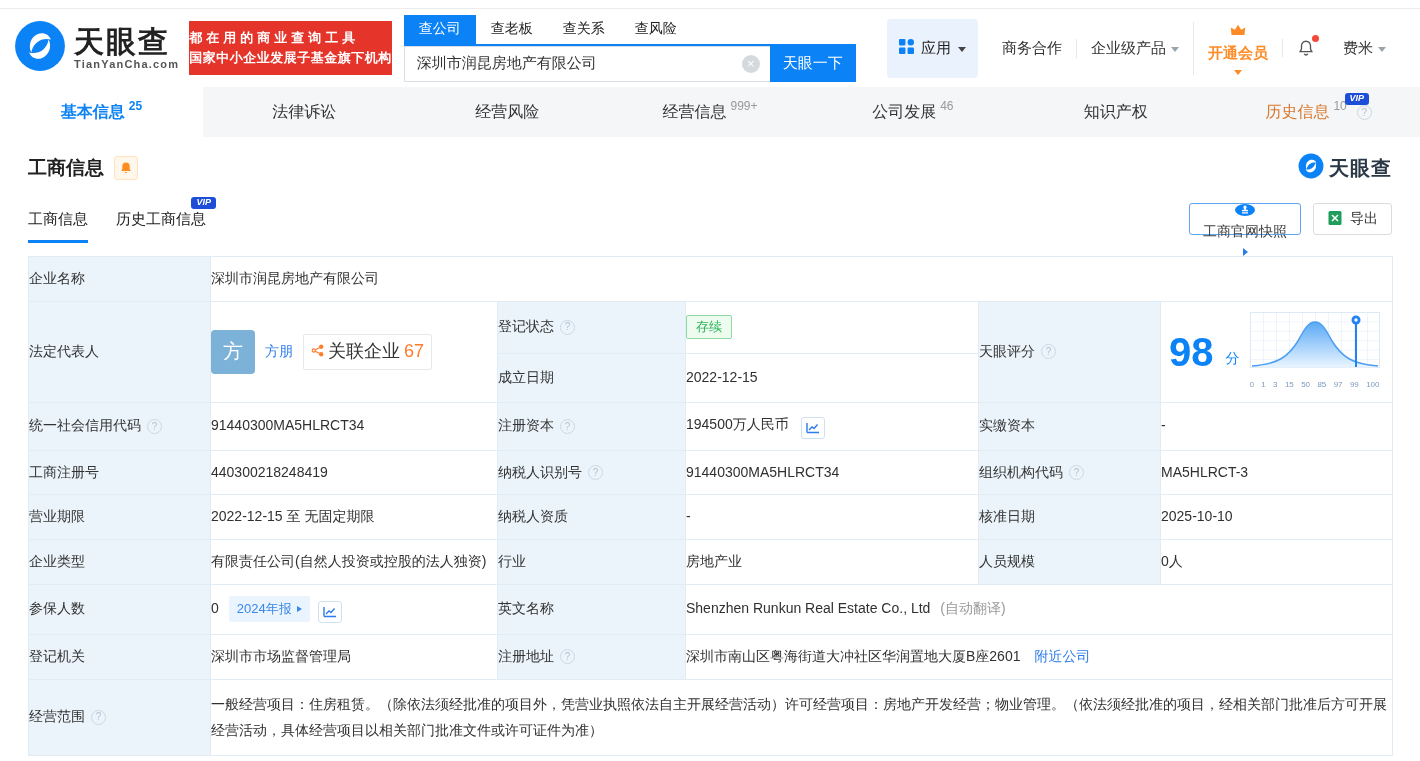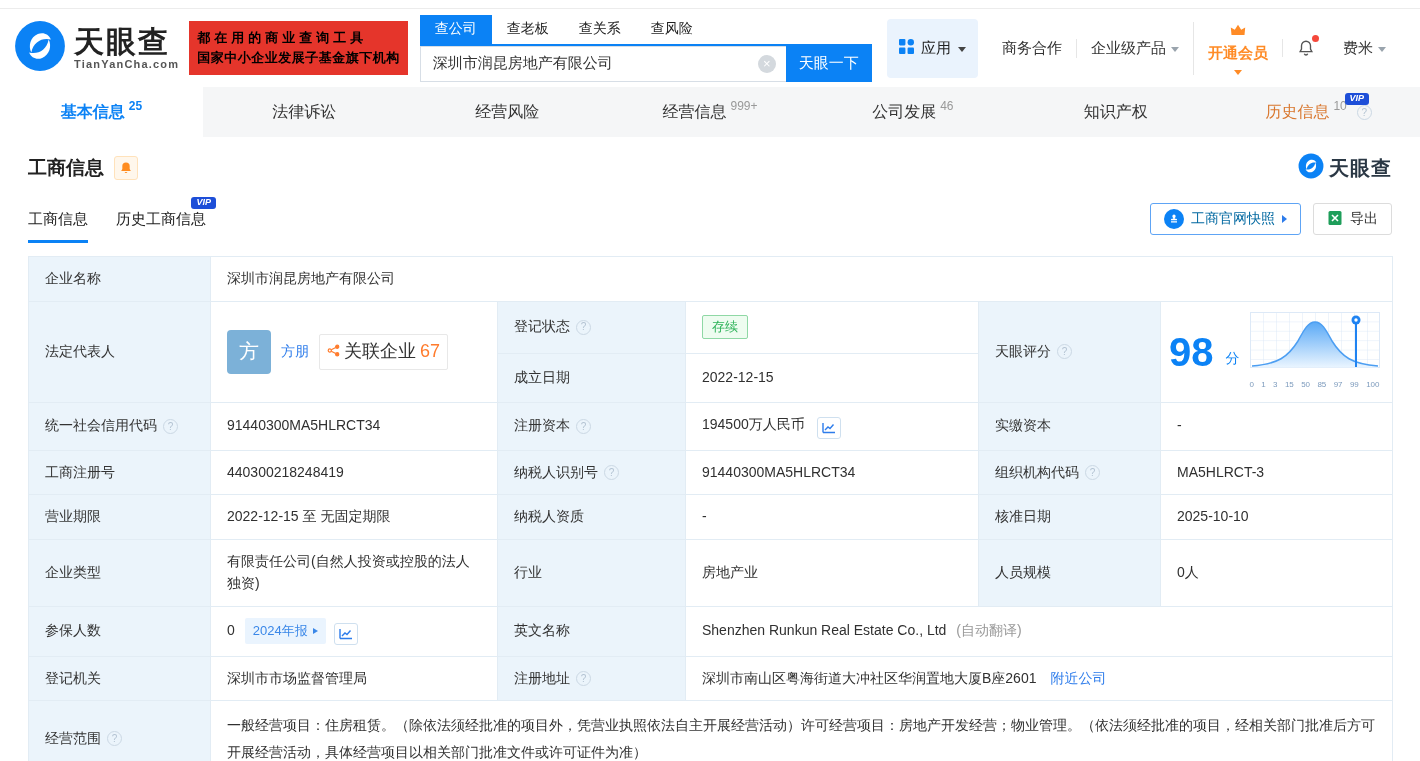--- a/index.html
+++ b/index.html
@@ -5,21 +5,21 @@
   * { box-sizing: border-box; margin: 0; padding: 0; }
   html,body { width:1420px; height:761px; background:#fff; overflow:hidden;
     font-family:"Liberation Sans","DejaVu Sans",sans-serif; }
   .hairline { height:9px; border-bottom:1px solid #ececec; }
 
   
   .top { display:flex; align-items:center; height:78px; padding:0 20px 0 14px; }
   .logo { display:flex; align-items:center; gap:8px; cursor:pointer; }
   .logo-txt .cn { font-size:30px; font-weight:bold; color:#222; letter-spacing:2px; line-height:1.05; }
   .logo-txt .en { font-size:11px; color:#555; letter-spacing:1.2px; font-weight:bold; }
-  .slogan { margin-left:10px; background:#e5352b; color:#000000; padding:7px 8px; font-size:13px;
+  .slogan { margin-left:10px; background:#e5352b; color:#ffffff; padding:7px 0; font-size:13px;
     font-weight:bold; line-height:1.55; white-space:nowrap; }
   .slogan .l1 { letter-spacing:4px; }
   .slogan .l2 { letter-spacing:0.5px; }
 
   .search { margin-left:12px; width:452px; }
   .search-tabs { display:flex; border-bottom:2px solid #0b82f5; }
   .search-tab { padding:5px 15px 6px; font-size:14px; color:#222; cursor:pointer; }
   .search-tab.active { background:#0b82f5; color:#fff; }
   .search-box { display:flex; height:36px; }
   .input-wrap { position:relative; flex:1; }
@@ -71,31 +71,31 @@
 
   .subtab-row { display:flex; justify-content:space-between; align-items:flex-end; margin-top:20px;
     position:relative; }
   .subtabs { display:flex; gap:28px; }
   .subtab { font-size:15px; color:#222; padding-bottom:11px; cursor:pointer; position:relative; }
   .subtab.active { border-bottom:3px solid #0b82f5; font-weight:normal; }
   .subtab .vip-badge { position:absolute; top:-13px; right:-10px; }
   .head-btns { display:flex; gap:12px; padding-bottom:8px; }
   .btn { display:flex; align-items:center; gap:7px; height:32px; padding:0 13px; border-radius:3px;
     font-size:14px; cursor:pointer; background:#fff; }
-  .btn.snapshot { border:1px solid #5ea4f5; color:#0369a1; }
+  .btn.snapshot { border:1px solid #5ea4f5; color:#404040;flex-direction:column; }
   .btn.export { border:1px solid #dcdcdc; color:#333; }
   .stamp-circ { width:20px; height:20px; border-radius:50%; background:#0b82f5; display:flex;
     align-items:center; justify-content:center; }
   .caret-r { width:0; height:0; border-top:4px solid transparent; border-bottom:4px solid transparent;
     border-left:5px solid #2d7ceb; }
 
   
   table.info { width:100%; border-collapse:collapse; table-layout:fixed; margin-top:13px;
     font-size:14px; color:#333; }
-  table.info td { border:1px solid #e2ecf4; padding:11px 16px; vertical-align:middle; line-height:1.55;
+  table.info td { border:1px solid #e2ecf4; padding:11px 0; vertical-align:middle; line-height:1.55;
     word-break:break-all; }
   td.lbl { background:#ebf4fb; }
   .lbl-in { display:inline-flex; align-items:center; }
   td.val { color:#303030; background:#fff; }
   .rep-cell { display:flex; align-items:center; gap:10px; }
   .avatar { width:44px; height:44px; border-radius:4px; background:#7cb1d8; color:#fff; font-size:20px;
     display:flex; align-items:center; justify-content:center; cursor:pointer; flex:none; }
   a.lnk { color:#2d7ceb; text-decoration:none; cursor:pointer; }
   .rel-badge { display:inline-flex; align-items:center; gap:4px; border:1px solid #e8e8e8; border-radius:2px;
     padding:3px 7px; font-size:18px; color:#333; cursor:pointer; background:#fff; }

